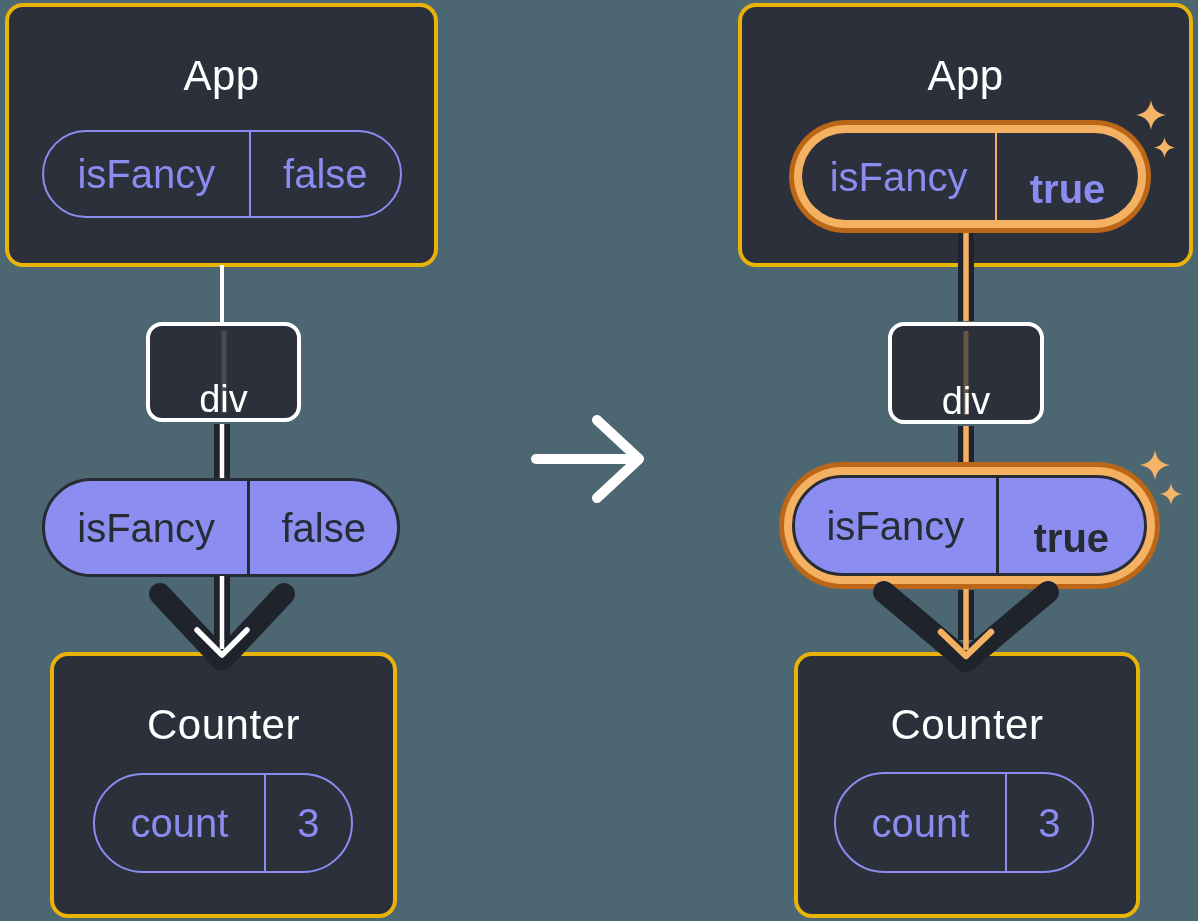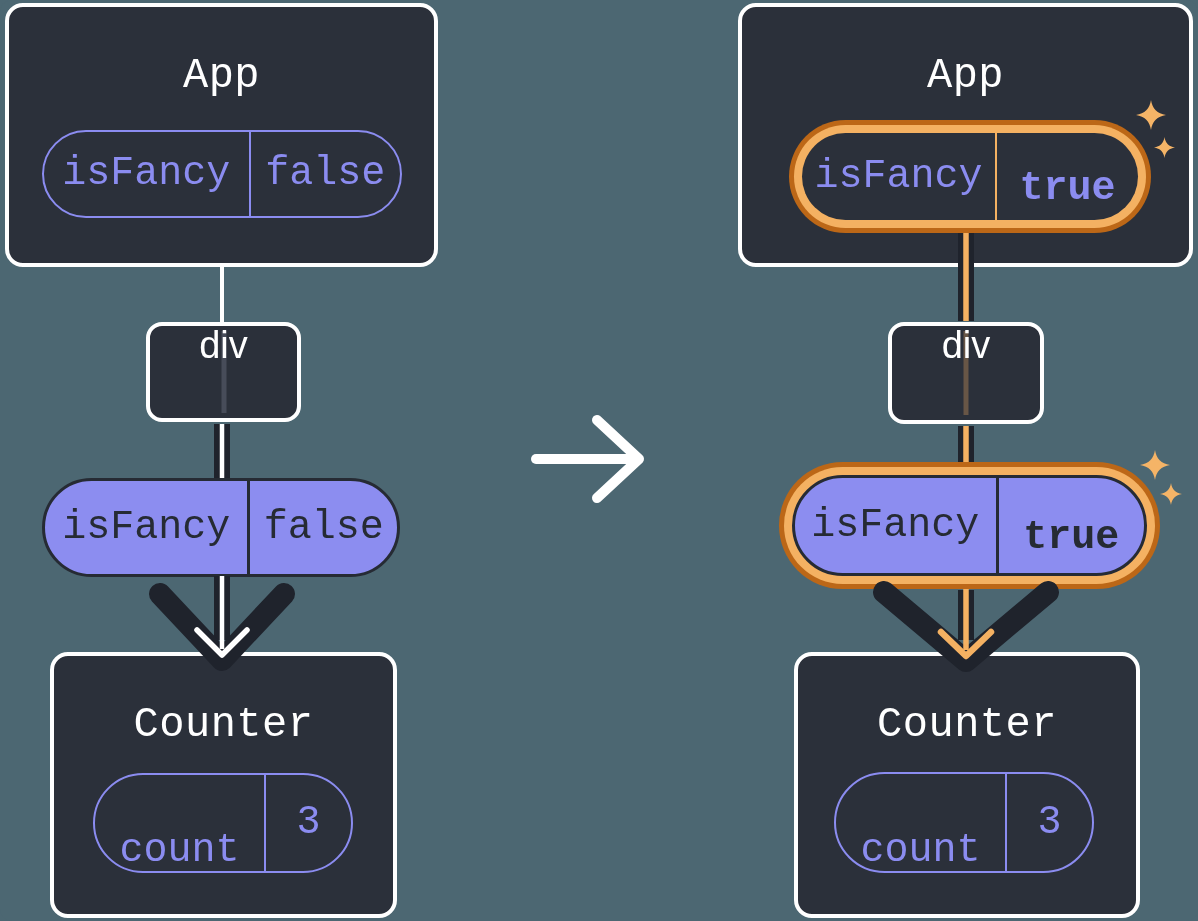--- a/index.html
+++ b/index.html
@@ -8,75 +8,73 @@
     width:1198px;height:921px;
     background:#4C6772;
     overflow:hidden;
     border-radius:12px;
     font-family:"Liberation Sans", sans-serif;
   }
   
   .comp-box{
     position:absolute;
     background:#2B303A;
-    border:4px solid #ffffff;
+    border:4px solid #eab308;
     border-radius:18px;
     box-sizing:border-box;
     z-index:1;
-    font-family:Liberation Mono, monospace;
   }
   .box-title{
     position:absolute;
     left:0;right:0;
     text-align:center;
     color:#FFFFFF;
     font-size:42px;
     font-weight:500;
     letter-spacing:0.5px;
     line-height:1;
   }
   .div-box{
     position:absolute;
     background:#2B303A;
     border:4px solid #FFFFFF;
     border-radius:16px;
     box-sizing:border-box;
     z-index:1;
-    display:flex;align-items:flex-start;justify-content:center;
+    display:flex;align-items:flex-end;justify-content:center;
   }
   .div-label{
     color:#FFFFFF;font-size:38px;font-weight:500;line-height:1;
     position:relative;z-index:2;
   }
   .ghost-line{
     position:absolute;
     left:50%;top:5px;bottom:5px;width:5px;
     transform:translateX(-50%);
   }
   .ghost-white{background:rgba(214,220,245,0.17);}
   .ghost-orange{background:rgba(244,177,98,0.30);}
   
   .pill{
     position:absolute;
     display:flex;
     border-radius:999px;
     box-sizing:border-box;
     z-index:3;
-    font-family:Liberation Mono, monospace;
   }
   .pill .cell{
     display:flex;align-items:center;justify-content:center;
     font-size:40px;line-height:1;
   }
   .pill .cell:first-child{flex:0 0 57.5%;}
   .pill .cell:last-child{flex:1 1 auto;}
   .pill-outline{border:2.5px solid #8B8CF0;background:transparent;}
   .pill-outline .cell{color:#8B8CF0;}
   .pill-outline .cell:first-child{border-right:2.5px solid #8B8CF0;}
-  .pill-counter .cell:first-child{flex:0 0 66%;align-items:flex-end;}
+  .pill-counter .cell:first-child{flex:0 0 66%;}
   .pill-filled{background:#8C8DF0;border:3px solid #262B34;}
   .pill-filled .cell{color:#262B34;}
   .pill-filled .cell:first-child{border-right:3px solid #262B34;}
   .ring{
     box-shadow:0 0 0 8px #F4B162, 0 0 0 13px #BC6717;
   }
   .pill-dark-ringed{background:#2B303A;border:none;}
   .pill-dark-ringed .cell{color:#8B8CF0;}
   .pill-dark-ringed .cell:first-child{border-right:2.5px solid #F4B162;}
   .bold-val{font-weight:700;margin-top:24px;}

